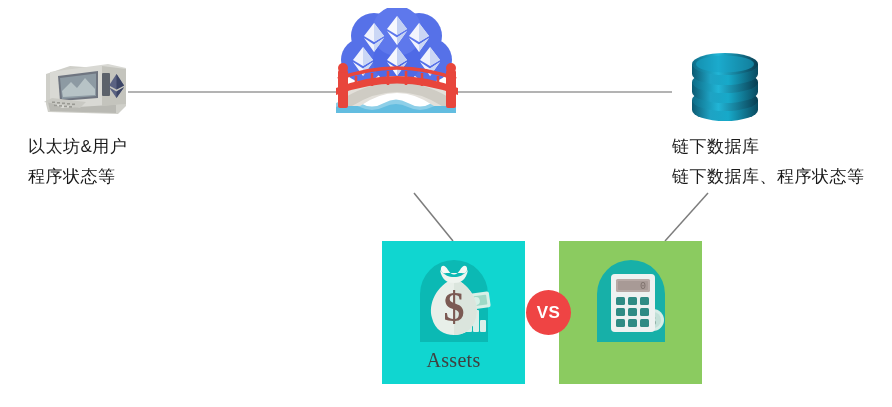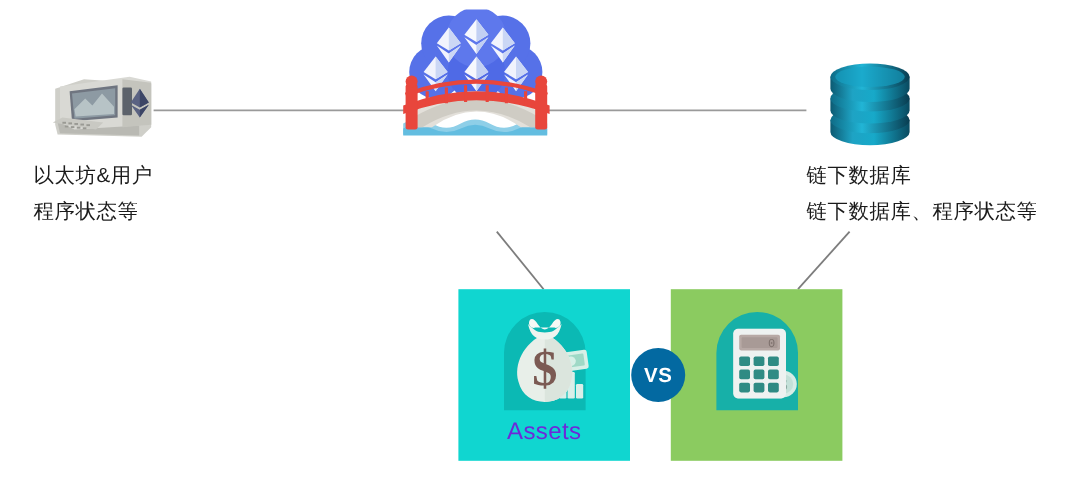--- a/index.html
+++ b/index.html
@@ -62,31 +62,31 @@
     width: 96px;
     height: 88px;
   }
   .card-title {
     font-size: 20px;
     color: #ffffff;
     font-weight: normal;
     letter-spacing: 0.3px;
     margin-top: 7px;
   }
-  #card-assets .card-title { color: #6d28d9; }
+  #card-assets .card-title { color: #404040; font-family: Liberation Serif, serif; }
   #card-liabilities .card-title { color: #ffffff; }
 
   .vs-badge {
     position: absolute;
     left: 526px;
     top: 290px;
     width: 45px;
     height: 45px;
     border-radius: 50%;
-    background: #0369a1;
+    background: #ef4444;
     display: flex;
     align-items: center;
     justify-content: center;
     color: #ffffff;
     font-size: 17px;
     font-weight: bold;
     letter-spacing: 0.5px;
   }
 
   

